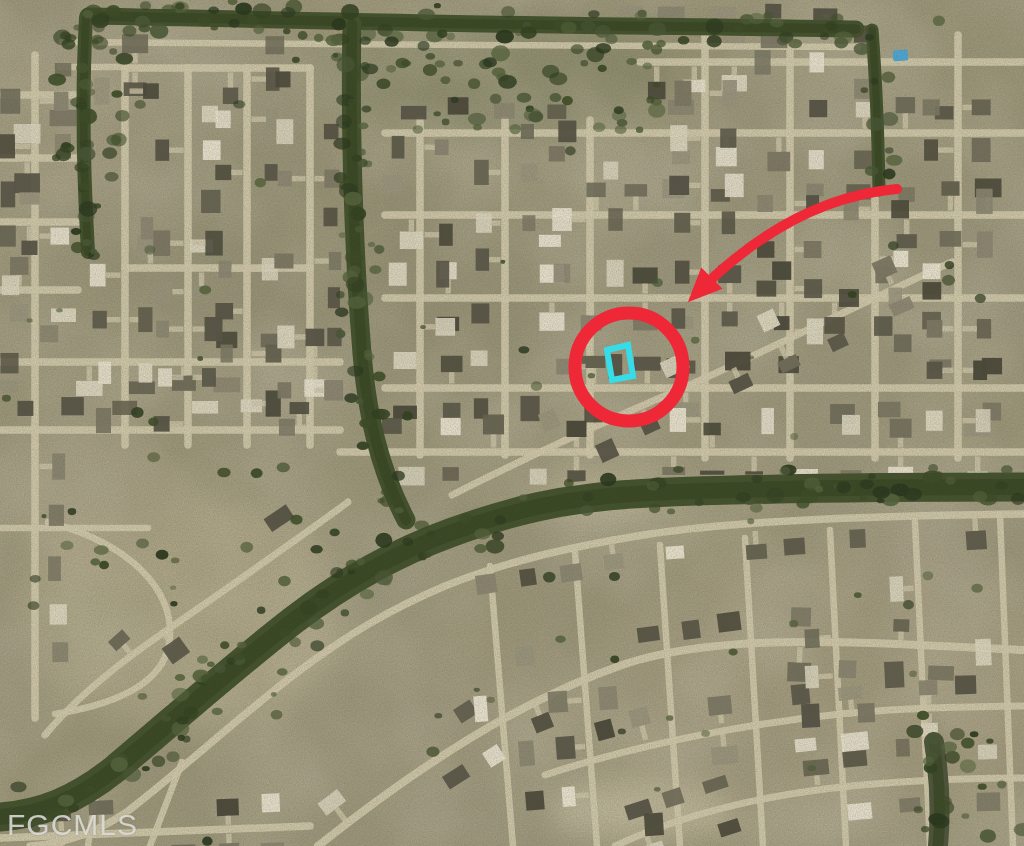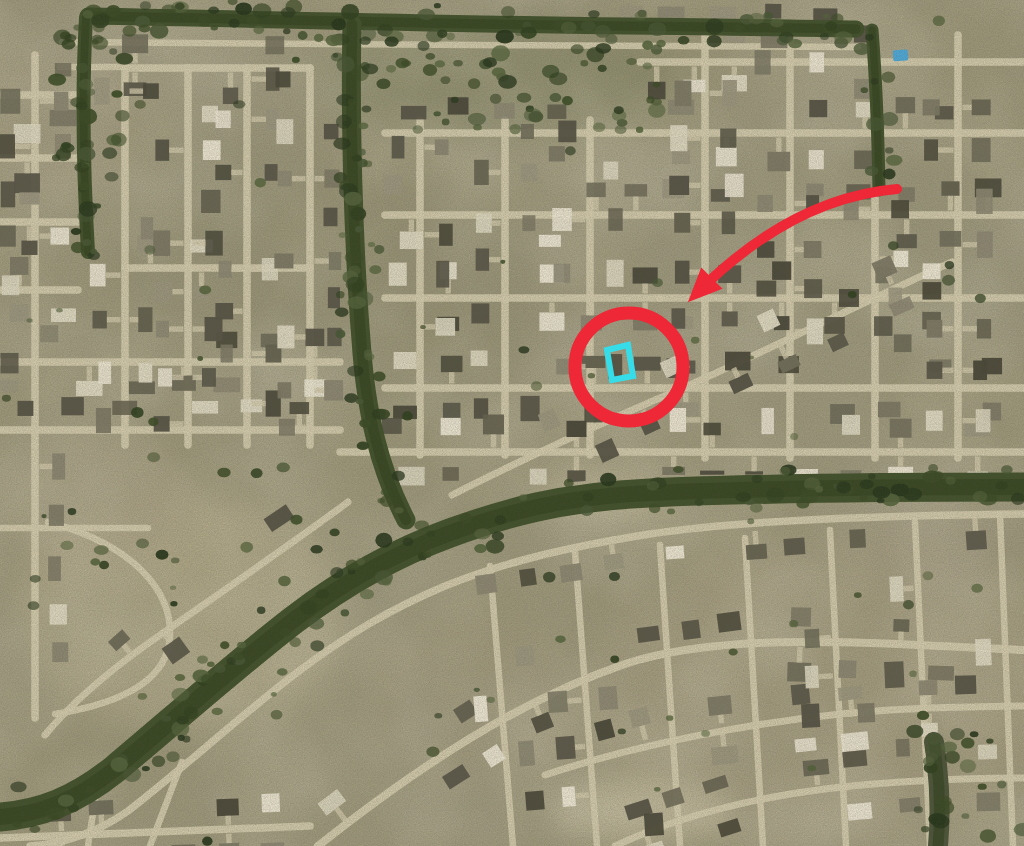--- a/index.html
+++ b/index.html
@@ -1069,13 +1069,14 @@
       </g>
     <rect x="0" y="0" width="1024" height="846" filter="url(#grainF)" opacity="0.5"></rect>
 
     <g id="annotation-layer">
       <circle fill="none" stroke-linecap="round" cx="629" cy="367" r="54" stroke="#ee2836" stroke-width="13"></circle>
       <polygon fill="none" stroke-linejoin="miter" points="607,350 628,345 633,376 612,380" stroke="#36dde8" stroke-width="6"></polygon>
       <path fill="none" stroke-linecap="round" marker-end="url(#arrowhead)" d="M 897 189 Q 792 198 697 293" stroke="#ee2836" stroke-width="10"></path>
     </g>
   </svg>
 
+  <div class="watermark">FGCMLS</div>
 </div>
 
 </body></html>

